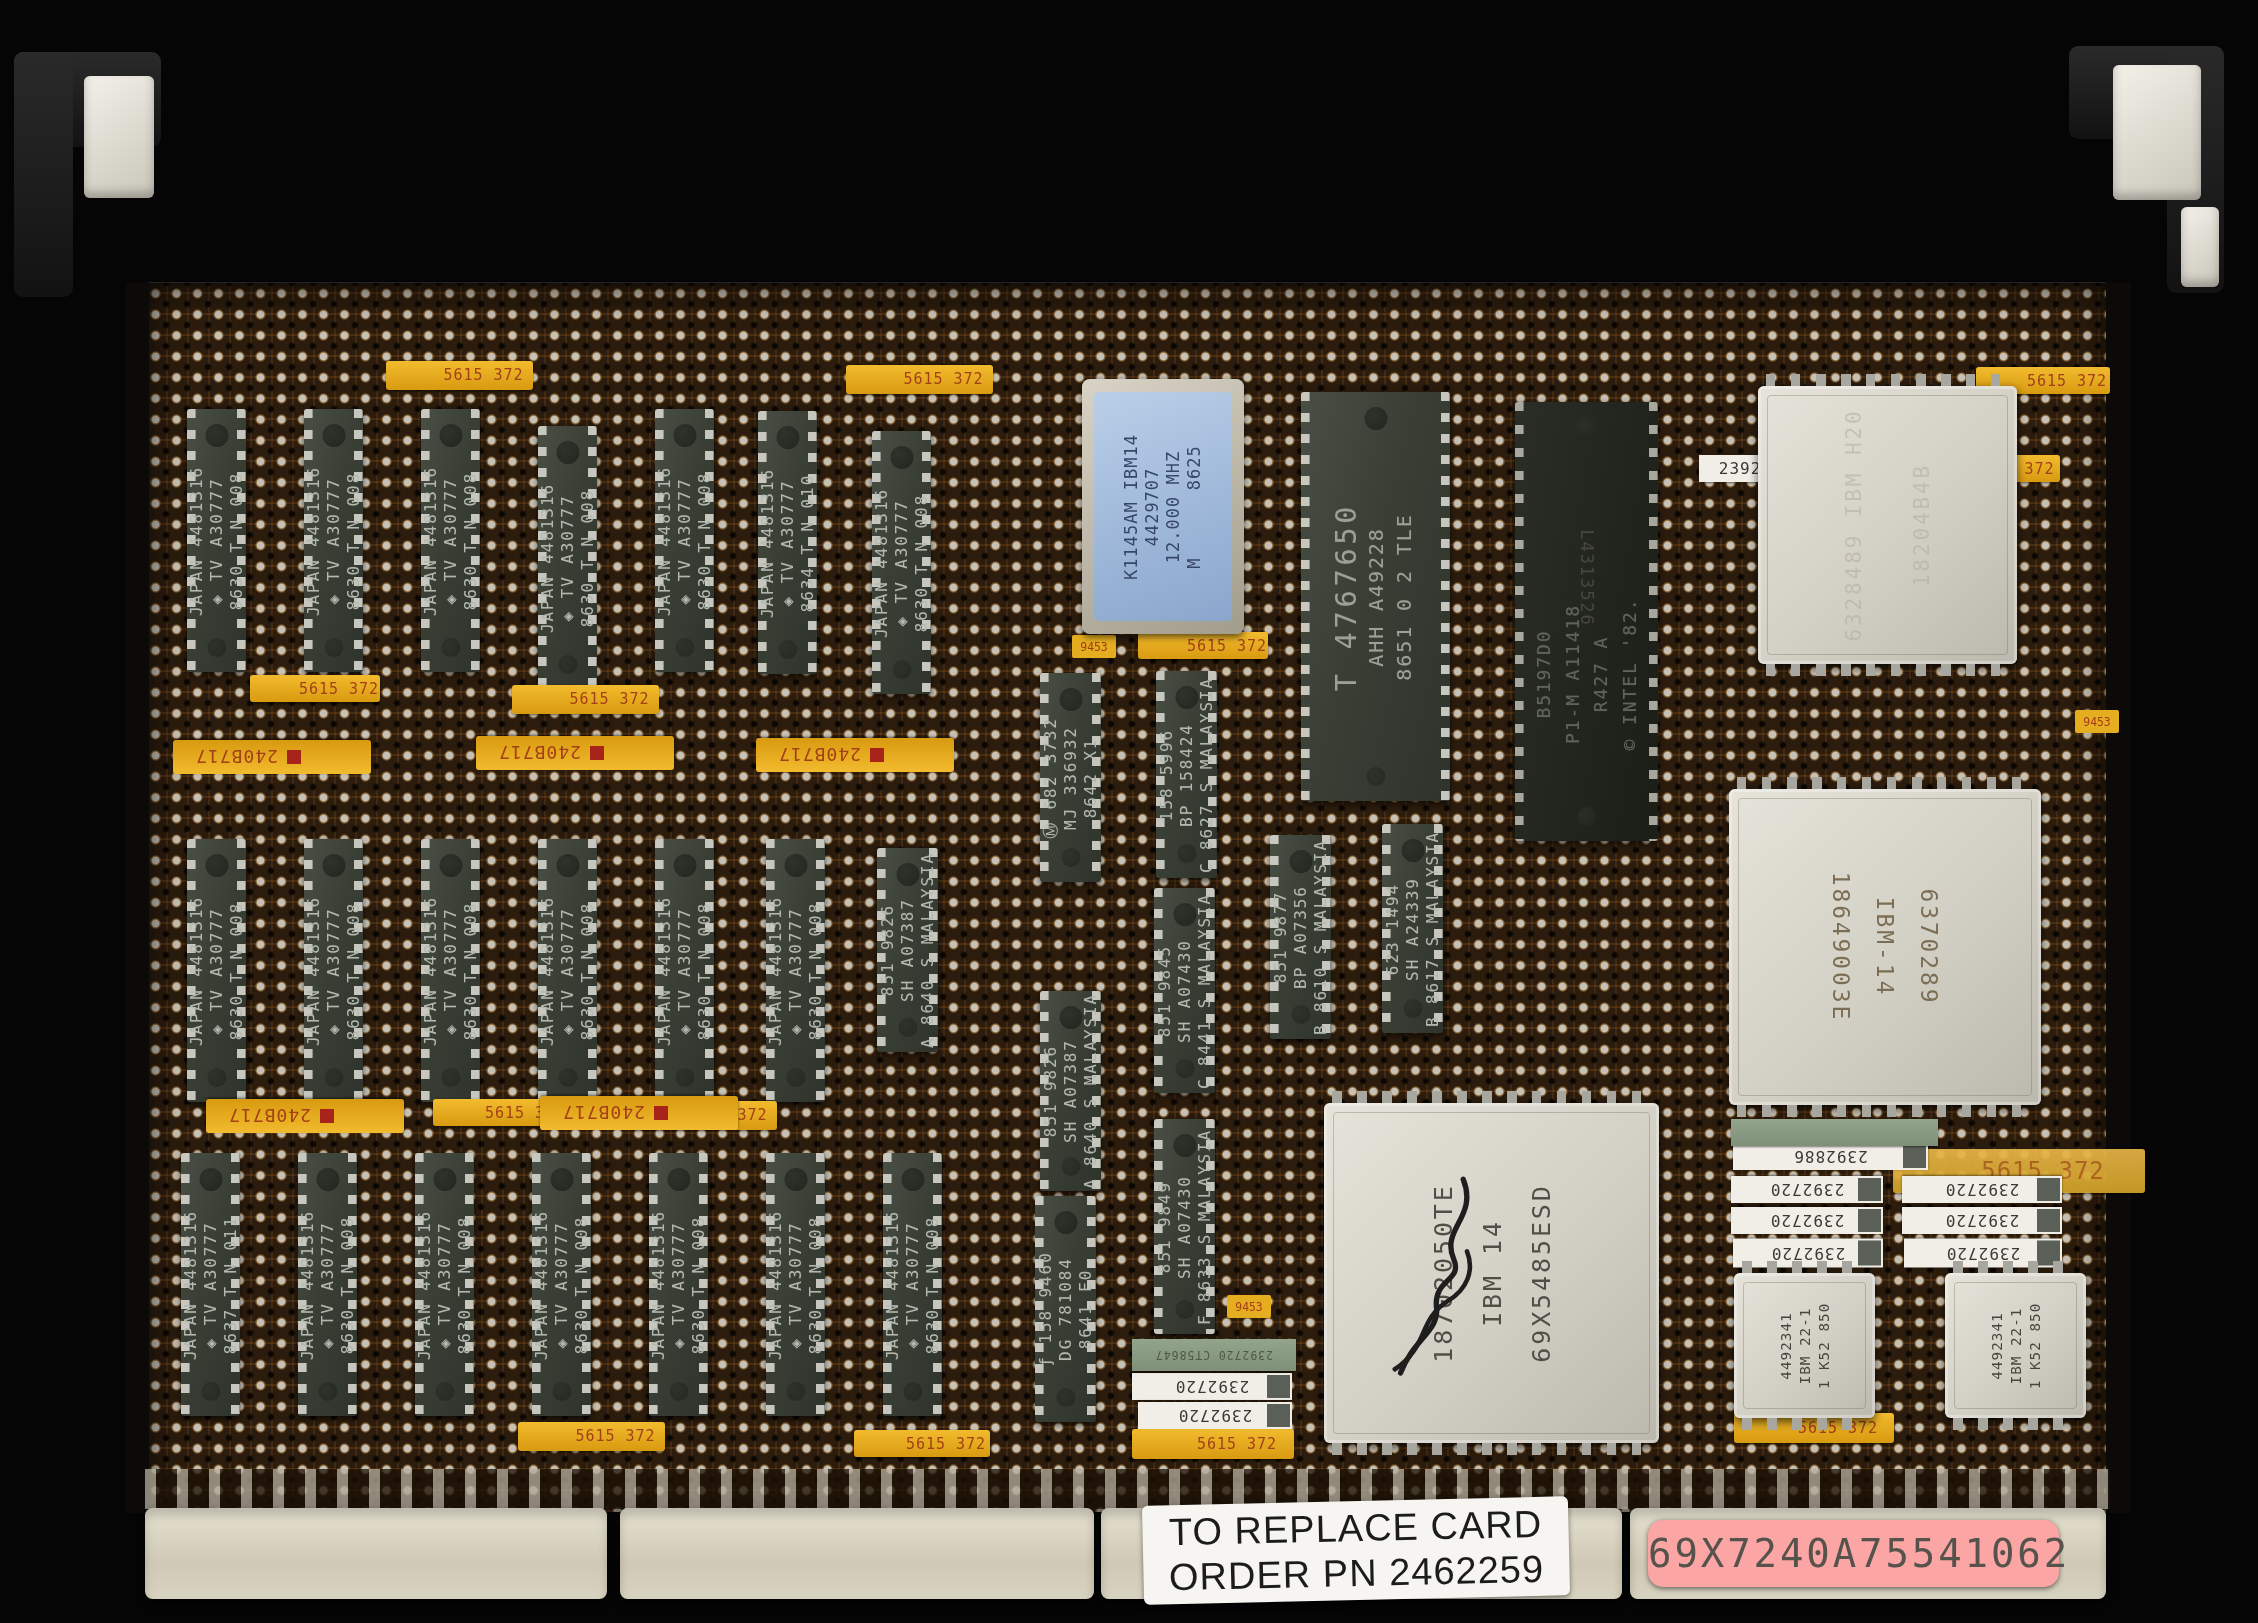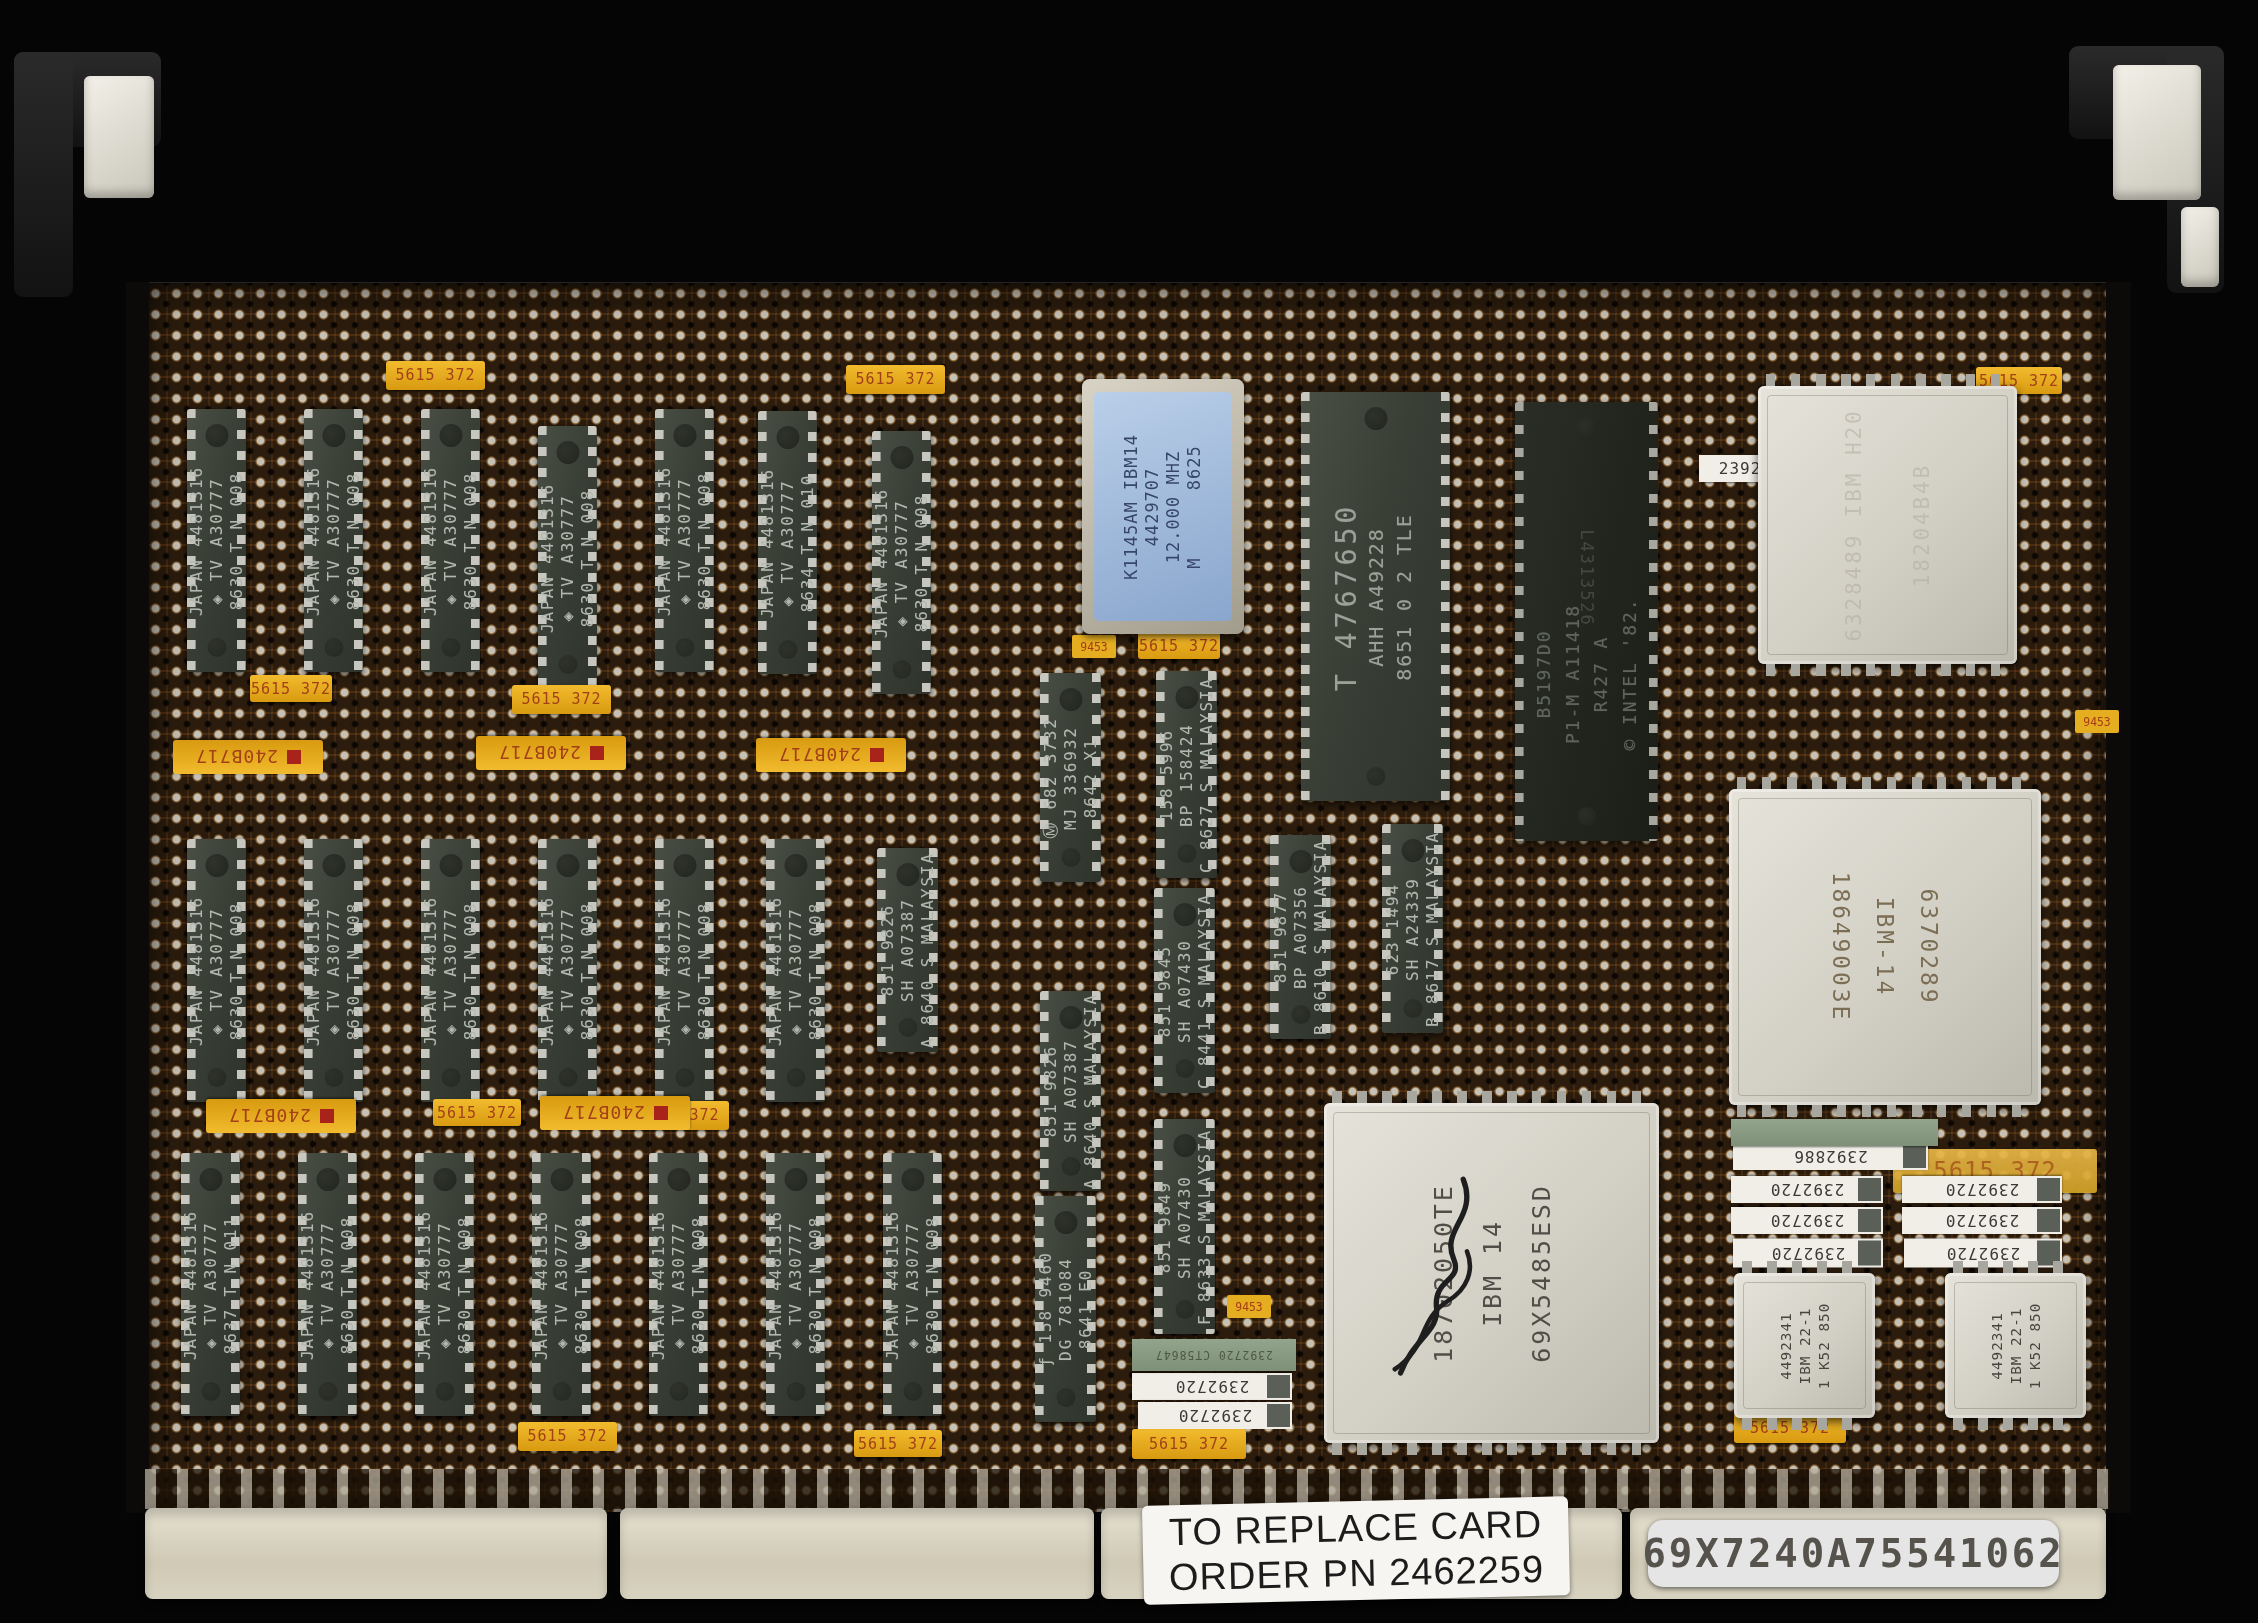--- a/index.html
+++ b/index.html
@@ -68,21 +68,21 @@
     background:repeating-linear-gradient(90deg,#a7a79f 0 9.5px, rgba(0,0,0,0) 9.5px 25px);}
   .pins.t{top:-12.4px;} .pins.b{bottom:-12.4px;}
   .can .vtext span{color:#7c6e54;font-size:23px;line-height:44px;letter-spacing:2.9px;}
   .can.faintcan .vtext span{color:rgba(160,155,140,.45);font-size:21px;line-height:68px;}
   .can.bottomcan .vtext span{color:#514e48;font-size:25px;line-height:49px;}
   .can.smallcan .vtext span{color:#45453f;font-size:14.3px;line-height:19px;letter-spacing:1px;}
   .scribble{position:absolute;left:28.5px;top:57px;}
   
   .ysticker{position:absolute;display:flex;align-items:center;justify-content:center;
     background:linear-gradient(#f2bb2e,#d89a10);border-radius:2.9px;
-    box-shadow:0 1px 2.9px rgba(0,0,0,.55);}
+    box-shadow:0 1px 2.9px rgba(0,0,0,.55);padding-left:48px;}
   .ysticker span{font-size:15px;color:#a34018;letter-spacing:1px;white-space:pre;}
   .ysticker.rev{transform:rotate(180deg);}
   .ysticker.rev::before{content:"";width:14.3px;height:14.3px;background:#a8241a;margin-right:8.6px;}
   .ysticker.rev span{font-size:18px;}
   .ysticker.faded{background:linear-gradient(#e8b548,#d3a428);opacity:.92;}
   .ysticker.faded span{font-size:24px;color:#b96a22;}
   .mini{position:absolute;display:flex;align-items:center;justify-content:center;
     background:#e5ae20;border-radius:1.9px;}
   .mini span{font-size:11.4px;color:#a63c16;}
   .wlabel{position:absolute;display:flex;align-items:center;justify-content:center;
@@ -98,22 +98,22 @@
   .pinstrip{position:absolute;left:145px;top:1469px;width:1965px;height:40px;
     background:repeating-linear-gradient(90deg,#b5ae9f 0 11.4px,#1c1106 11.4px 32px);opacity:.75;}
   .conn{position:absolute;top:1508px;height:91px;border-radius:7.6px;
     background:linear-gradient(#e6e1d0,#cfc9b5 60%,#d8d2c0);
     box-shadow:inset 0 7.6px 9.5px rgba(0,0,0,.18), 0 3.8px 7.6px rgba(0,0,0,.6);}
   .biglabel{position:absolute;background:#f6f5f1;border-radius:5.7px;
     display:flex;flex-direction:column;align-items:center;justify-content:center;
     box-shadow:0 1.9px 5.7px rgba(0,0,0,.5);
     font-family:"Liberation Sans", sans-serif;}
   .biglabel span{font-size:38px;color:#1c1c1c;line-height:45px;letter-spacing:1px;}
-  .seriallabel{position:absolute;background:#e5e5e5;border-radius:15px;
-    display:flex;align-items:center;justify-content:center;box-shadow:0 1.9px 5.7px rgba(0,0,0,.5);font-weight:bold;}
+  .seriallabel{position:absolute;background:#fca5a5;border-radius:15px;
+    display:flex;align-items:center;box-shadow:0 1.9px 5.7px rgba(0,0,0,.5);}
   .seriallabel span{font-size:39px;color:#55534c;letter-spacing:2.9px;}
 </style>
 </head>
 <body>
 
 <div class="stage">
 
   <div class="toprail"></div>
   <div class="board"></div>
   <div class="edgeL"></div>

